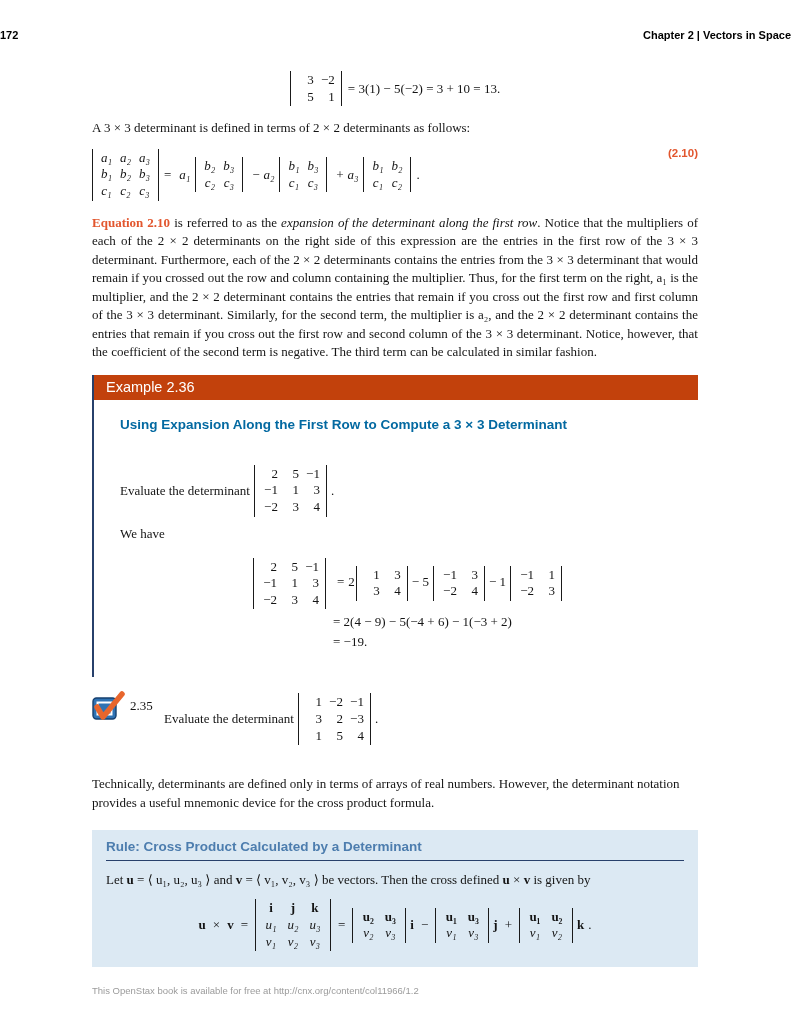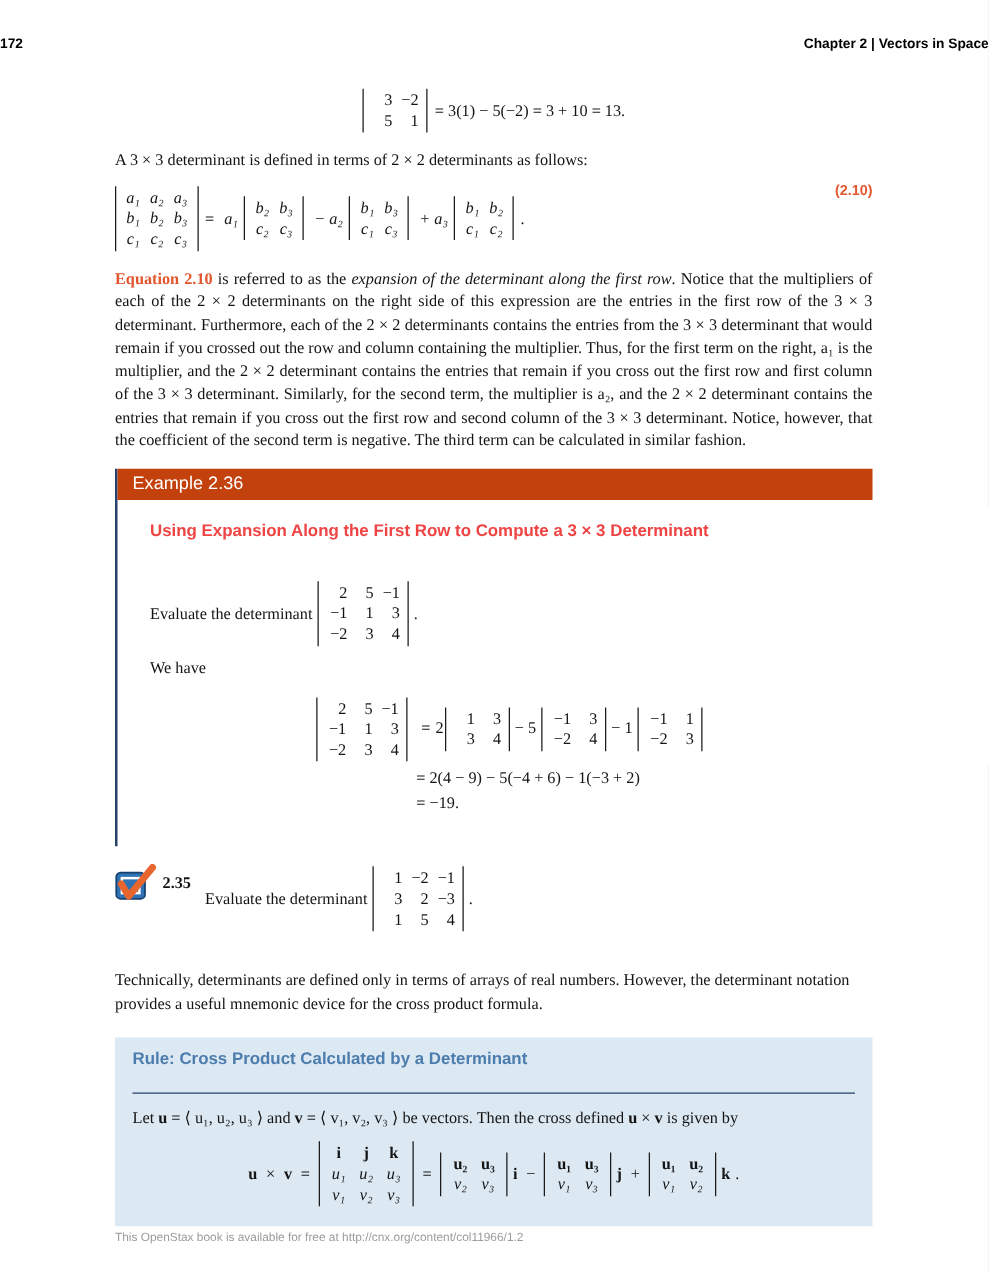--- a/index.html
+++ b/index.html
@@ -53,48 +53,48 @@
   
   .example{margin-top:13px;border-left:2px solid #27406b;}
   .example-banner{
     height:25px;background:#c2410c;color:#ffffff;
     display:flex;align-items:center;padding-left:12px;
     font-family:"Liberation Sans", sans-serif;font-size:14.5px;
   }
   .example-body{padding:17px 0 26px 26px;}
   .example-title{
     margin:0;font-family:"Liberation Sans", sans-serif;
-    font-size:13.5px;font-weight:bold;color:#ef4444;
+    font-size:13.5px;font-weight:bold;color:#0369a1;
   }
   .prompt-row{margin-top:33px;display:flex;align-items:center;gap:4px;}
   .solution-h{
     margin:32px 0 0 0;font-family:"Liberation Sans", sans-serif;
     font-size:13.5px;font-weight:bold;color:#1f3c6d;
   }
   .we-have{margin:9px 0 0 0;}
   .work{margin-top:16px;margin-left:133px;}
   .work-row1{display:flex;align-items:center;}
   .wline{margin-left:7px;white-space:nowrap;}
   .wline .op{margin:0 4px;}
   .wline .tight{margin-right:1px;}
   .work-rest{margin-left:80px;line-height:19.5px;margin-top:3px;}
   
   .checkpoint{margin-top:16px;display:flex;align-items:center;}
   .cp-icon{width:36px;flex:0 0 36px;align-self:flex-start;margin-top:-2px;}
-  .cp-number{font-weight:bold;align-self:flex-start;margin-top:5px;margin-left:2px;width:34px;}
+  .cp-number{font-weight:normal;align-self:flex-start;margin-top:5px;margin-left:2px;width:34px;}
   .cp-prompt{display:flex;align-items:center;gap:4px;margin-left:0px;}
   
   .rule-box{
     margin-top:18px;background:#dce9f3;
     padding:9px 14px 16px 14px;
   }
   .rule-heading{
     margin:0;font-family:"Liberation Sans", sans-serif;
     font-size:13.5px;font-weight:bold;color:#4d7dae;
-    border-bottom:1.5px solid #27406b;padding-bottom:20px;
+    border-bottom:1.5px solid #27406b;padding-bottom:6px;
   }
   .rule-body{margin:10px 0 0 0;line-height:18px;}
   .vec{font-weight:bold;font-style:normal;}
   .rule-formula{
     margin-top:10px;display:flex;justify-content:center;align-items:center;gap:4px;
   }
   .rule-formula .op{margin:0 3px;}
   
   .footer{
     position:absolute;left:92px;bottom:28px;

